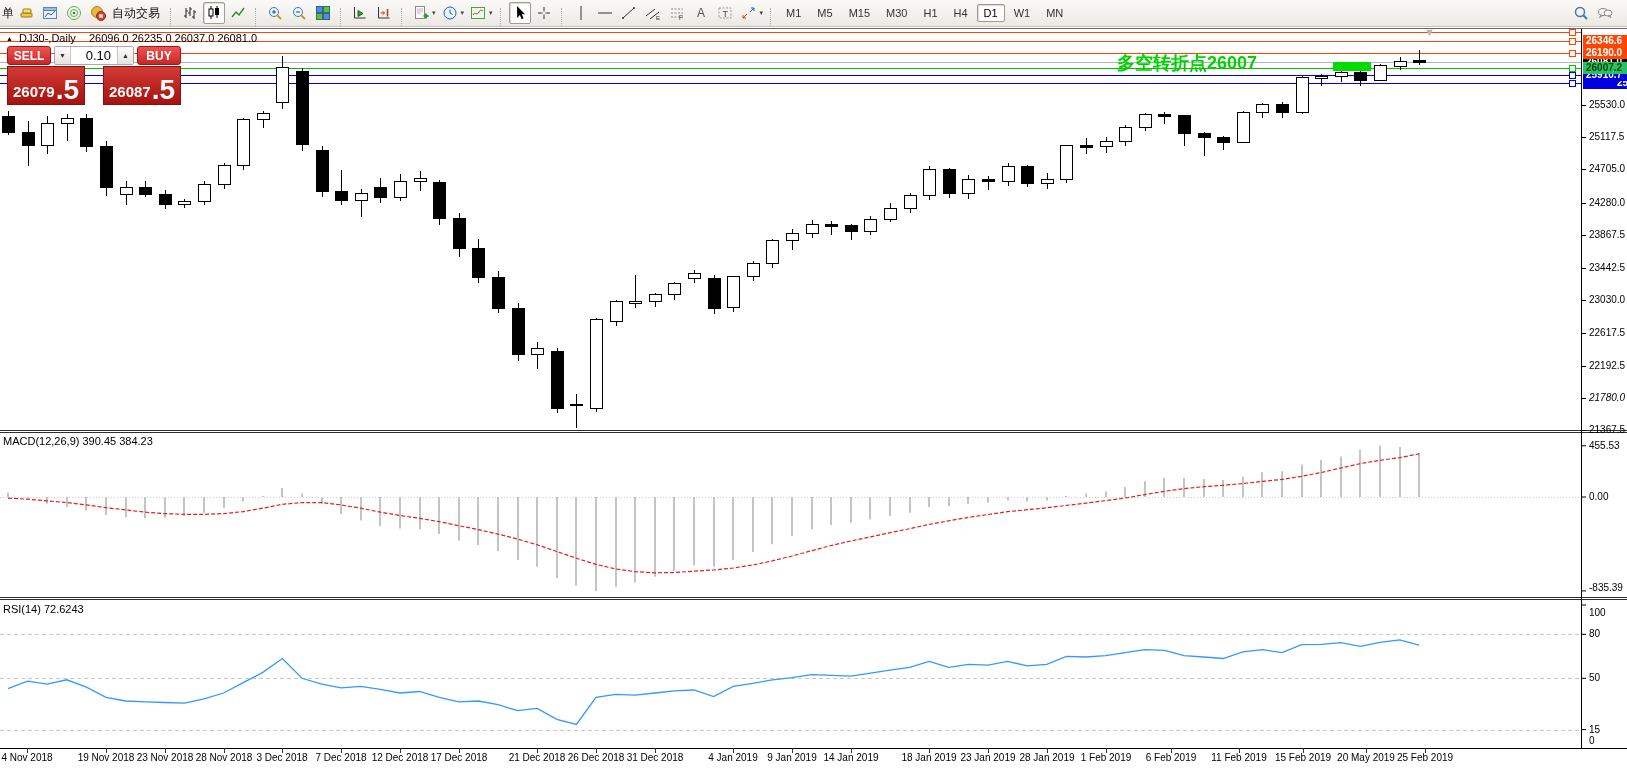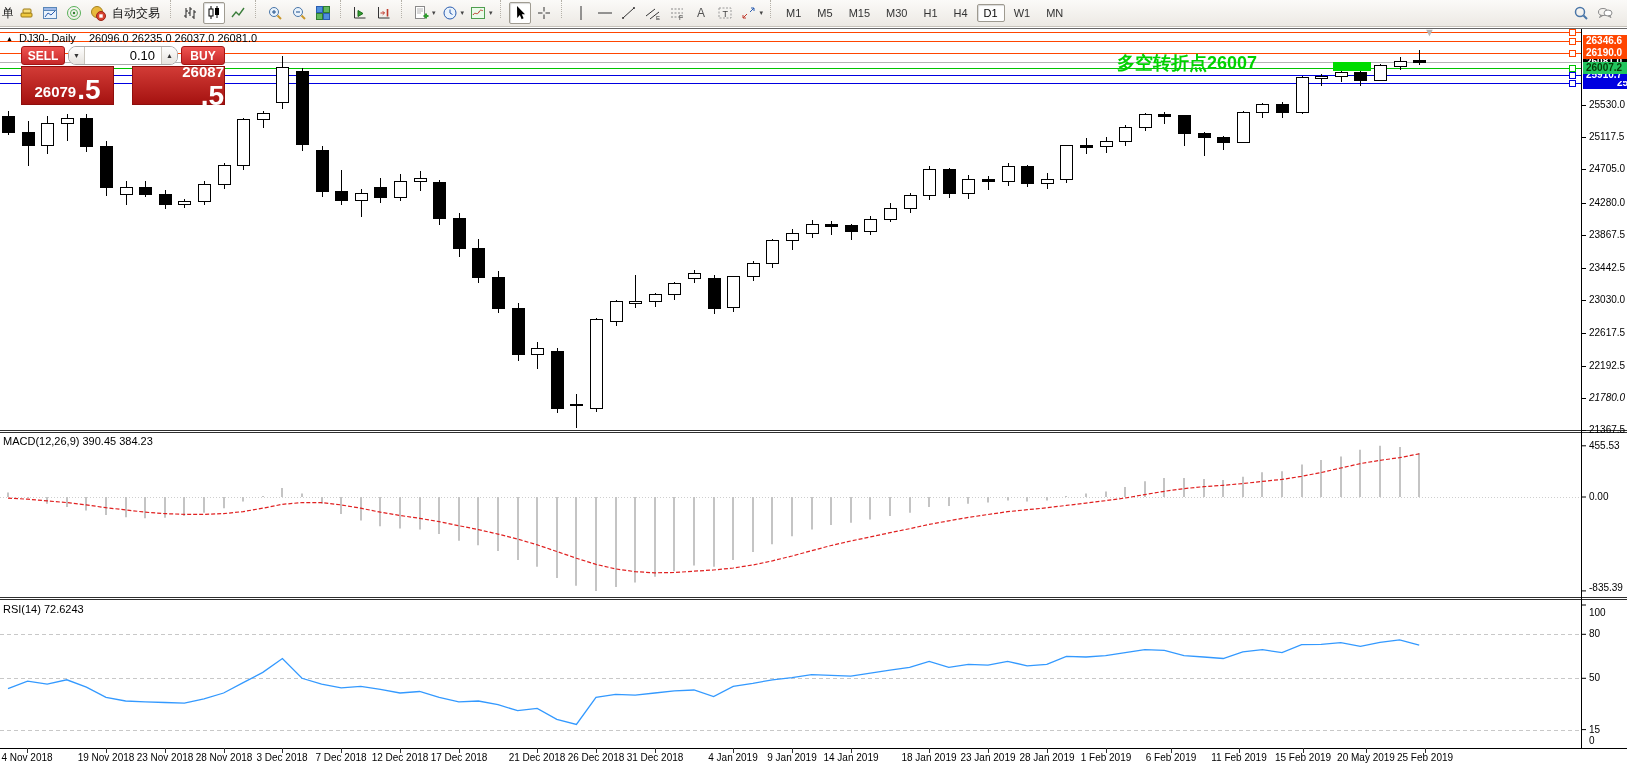--- a/index.html
+++ b/index.html
@@ -27,44 +27,44 @@
   .title .tri{font-size:7px;vertical-align:1px;margin-right:3px;}
   .title .vals{margin-left:10px;}
   .annot{left:1117px;top:22px;font-size:18px;font-weight:bold;color:#00d200;}
   .grect{position:absolute;left:1333px;top:33px;width:38px;height:9px;background:#00dc00;}
   .gtri{position:absolute;left:1424px;top:-3px;color:#b6b6b6;font-size:11px;}
   .lvlbox{position:absolute;left:1583px;width:44px;height:12px;font-size:10px;line-height:12px;padding-left:3px;box-sizing:border-box;font-weight:bold;}
   .axlab{position:absolute;left:1589px;color:#000;font-size:10px;}
   .datelab{position:absolute;top:723px;transform:translateX(-50%);font-size:10px;color:#000;}
   .panlab{position:absolute;font-size:11px;color:#000;}
   
-  .tp{position:absolute;left:21px;top:17px;width:204px;height:60px;}
+  .tp{position:absolute;left:7px;top:17px;width:174px;height:60px;}
   .tp-row1{display:flex;height:19px;}
   .btn-sell,.btn-buy{width:42px;background:linear-gradient(#ef5350,#c62828);border:1px solid #a21515;border-radius:3px;
     color:#fff;font-weight:bold;font-size:12px;display:flex;align-items:center;justify-content:center;}
-  .vol{flex:1;display:flex;margin:0 3px;border:1px solid #a9a9a9;background:#fff;border-radius:8px;overflow:hidden;}
+  .vol{flex:1;display:flex;margin:0 3px;border:1px solid #a9a9a9;background:#fff;border-radius:2px;overflow:hidden;}
   .vol-dn,.vol-up{width:15px;display:flex;align-items:center;justify-content:center;font-size:7px;color:#333;
     background:linear-gradient(#fefefe,#e6e3de);}
   .vol-dn{border-right:1px solid #c9c5bd;}
   .vol-up{border-left:1px solid #c9c5bd;}
   .vol-val{flex:1;text-align:right;font-size:13px;padding:1px 6px 0 0;color:#000;}
   .tp-row2{display:flex;height:39px;margin-top:1px;}
   .px{flex:1;background:linear-gradient(#d23b36,#a51210);border:1px solid #8e0e0c;color:#fff;display:flex;
     align-items:flex-end;justify-content:center;padding-bottom:1px;}
-  .px + .px{margin-left:18px;flex-direction:column;}
+  .px + .px{margin-left:18px;}
   .px .pmain{font-size:15px;font-weight:bold;line-height:22px;}
   .px .ppips{font-size:28px;font-weight:bold;line-height:26px;margin-left:1px;}
 </style>
 </head>
 <body>
 
 <div id="app">
   <div class="toolbar">
     <span class="partial">单</span>
-    <span id="tb-groups" style="display:flex;align-items:flex-start;height:100%">
+    <span id="tb-groups" style="display:flex;align-items:flex-end;height:100%">
         <span class="tgroup">
           <span class="ticon">
             <svg viewBox="0 0 16 16">
               <rect x="3" y="8" width="11" height="4" rx="1" fill="#eec83f" stroke="#9c7a16"></rect>
               <rect x="5" y="4" width="8" height="4" rx="1" fill="#f6dd7a" stroke="#9c7a16"></rect>
             </svg>
           </span>
           <span class="ticon">
             <svg viewBox="0 0 16 16">
               <rect x="1.5" y="2.5" width="13" height="11" fill="#eaf3fc" stroke="#5a87b8"></rect>

